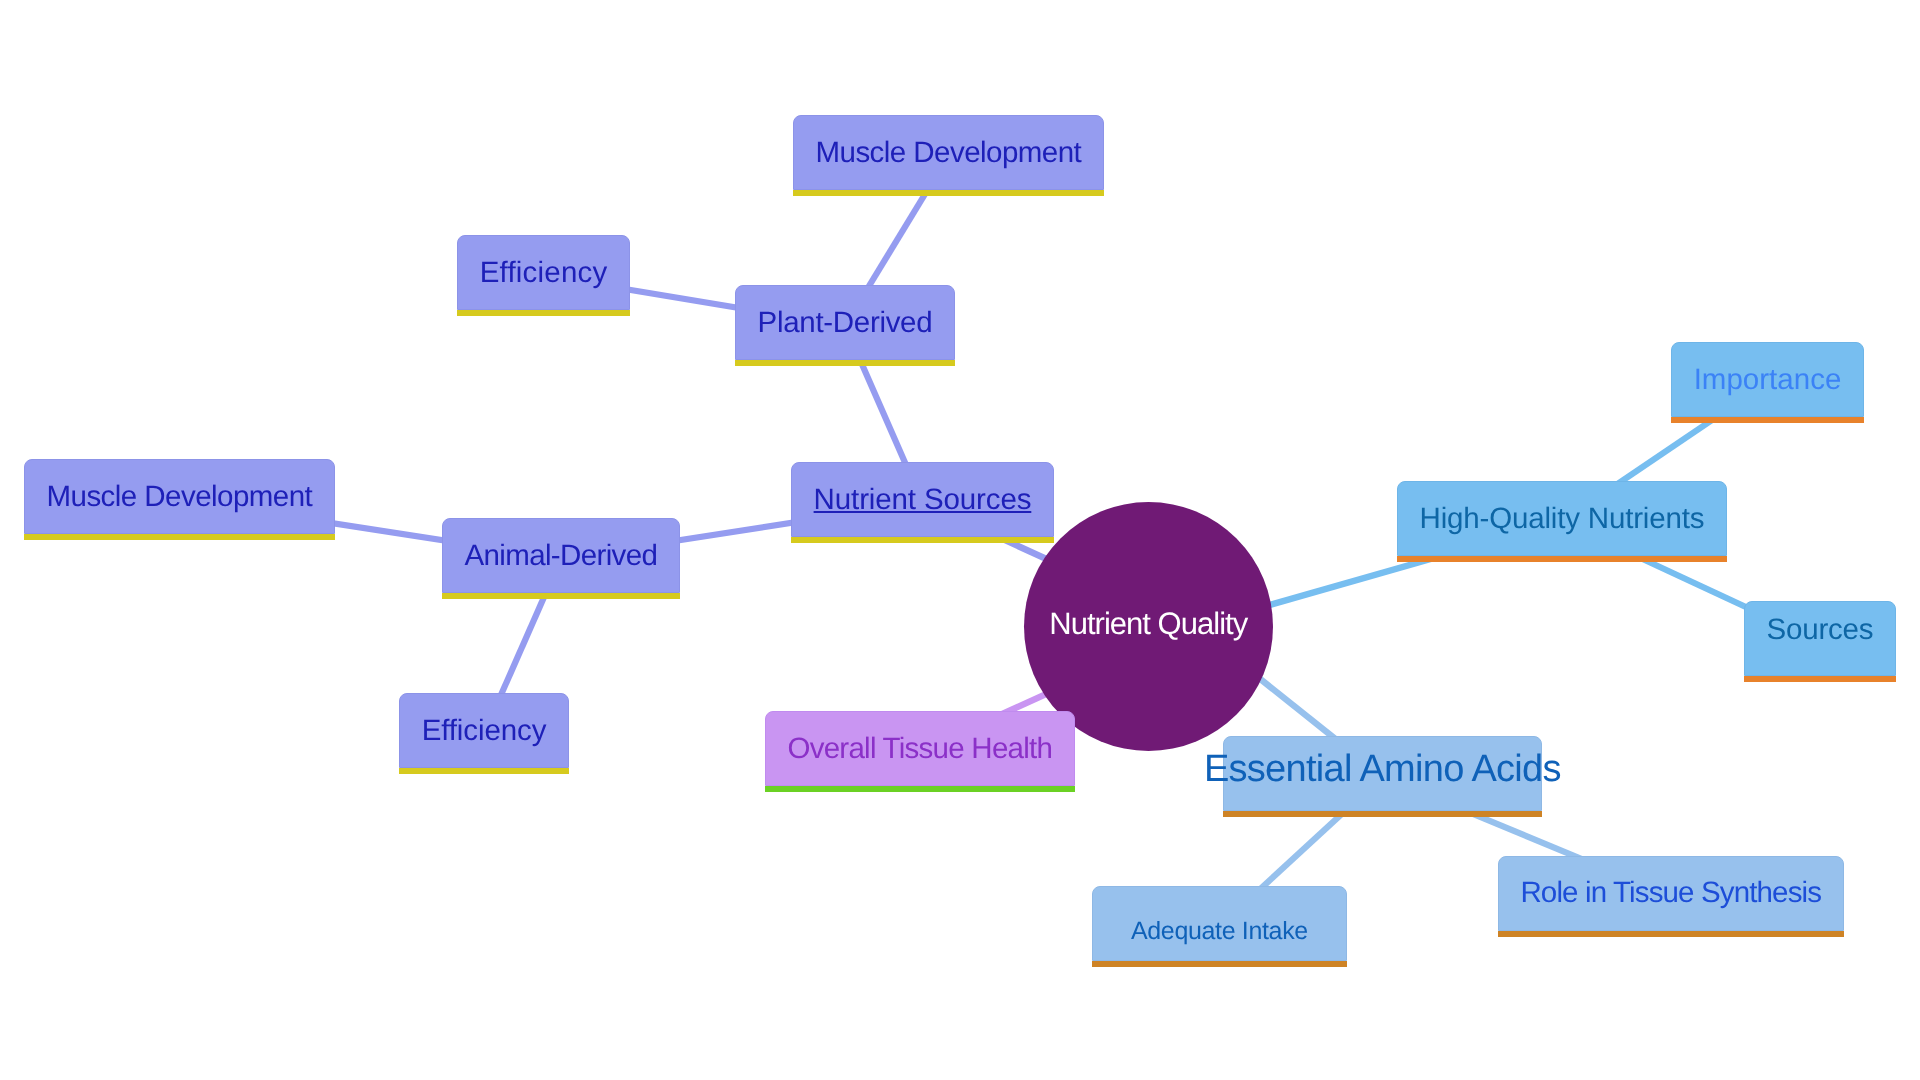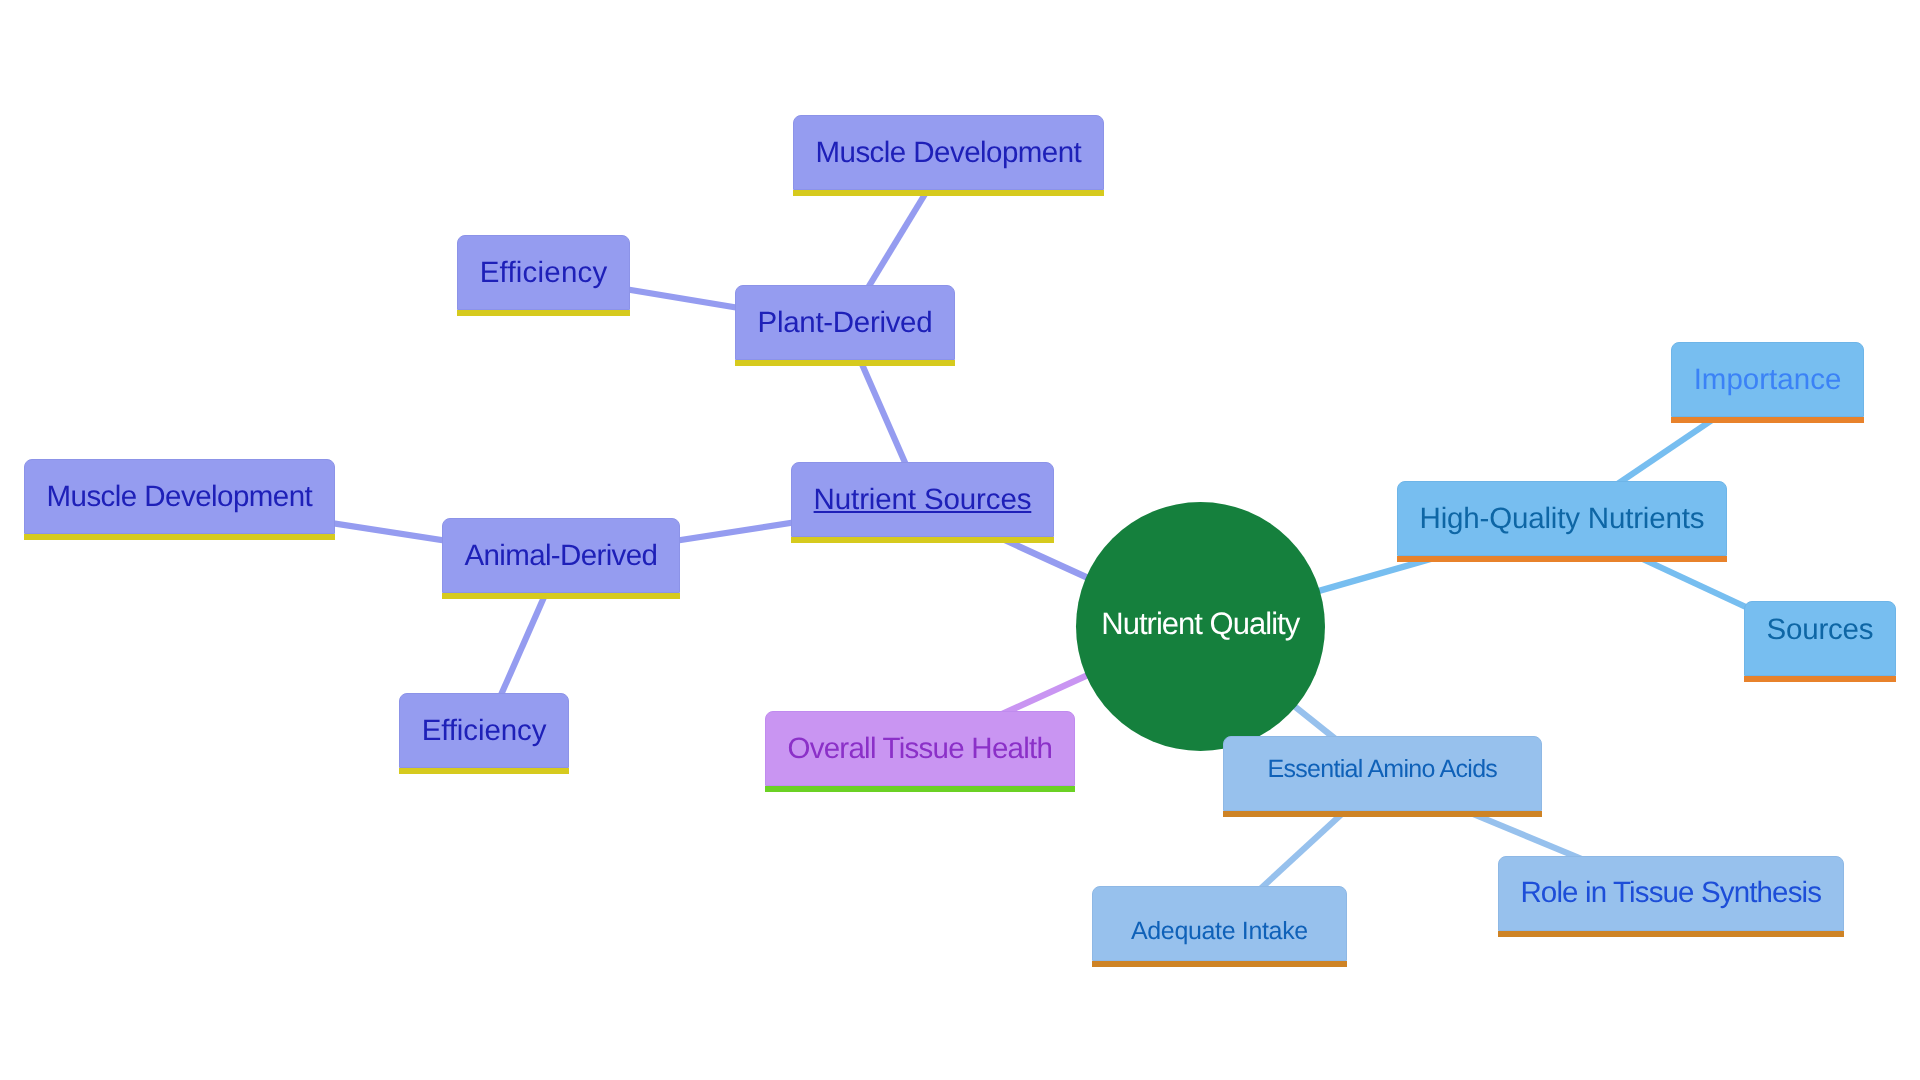--- a/index.html
+++ b/index.html
@@ -40,21 +40,21 @@
     <line class="edge" x1="1194.5" y1="626.5" x2="1562" y2="521.5" stroke="#77BEF0" stroke-width="6.4"></line>
     <line class="edge" x1="1562" y1="521.5" x2="1767.5" y2="382.5" stroke="#77BEF0" stroke-width="6.2"></line>
     <line class="edge" x1="1562" y1="521.5" x2="1820" y2="641.5" stroke="#77BEF0" stroke-width="6.2"></line>
     <line class="edge" x1="1194.5" y1="626.5" x2="1382.5" y2="776.5" stroke="#97C1ED" stroke-width="6.4"></line>
     <line class="edge" x1="1382.5" y1="776.5" x2="1219.5" y2="926.5" stroke="#97C1ED" stroke-width="6.2"></line>
     <line class="edge" x1="1382.5" y1="776.5" x2="1671" y2="896" stroke="#97C1ED" stroke-width="6.2"></line>
   </svg>
 
   <div id="nodes-layer">
 
-    <div id="root-node" style="left: 1076px; top: 502px; height: 249px; width: 249px; background: #15803d;">
+    <div id="root-node" style="left: 1024px; top: 502px; height: 249px; width: 249px; background: #701a75;">
       <span id="root-label" style="color: rgb(255, 255, 255); font-size: 31px; top: -2.5px; letter-spacing: -0.978px; text-indent: -0.489px;">Nutrient Quality</span>
     </div>
 
     <div class="mindmap-node" style="left: 793px; top: 115px; width: 311px; height: 81px;">
       <div class="node-body" style="height: 75px; background: rgb(149, 156, 240); border-color: rgb(140, 147, 232);"></div>
       <div class="node-rule" style="top: 75px; height: 6px; background: rgb(214, 202, 30);"></div>
       <div class="node-label" style="height: 75px; color: rgb(30, 32, 184); font-size: 29.5px; letter-spacing: -0.543px; text-indent: -0.271px;">Muscle Development</div>
     </div>
     <div class="mindmap-node" style="left: 457px; top: 235px; width: 173px; height: 81px;">
       <div class="node-body" style="height: 75px; background: rgb(149, 156, 240); border-color: rgb(140, 147, 232);"></div>
@@ -102,21 +102,21 @@
       <div class="node-label" style="height: 75px; color: #3b82f6; font-size: 29.5px; letter-spacing: 0.012px; text-indent: 0.006px;">Importance</div>
     </div>
     <div class="mindmap-node" style="left: 1744px; top: 601px; width: 152px; height: 81px;">
       <div class="node-body" style="height: 75px; background: rgb(119, 190, 240); border-color: rgb(110, 181, 232);"></div>
       <div class="node-rule" style="top: 75px; height: 6px; background: rgb(232, 130, 43);"></div>
       <div class="node-label" style="height: 58px; color: rgb(14, 102, 165); font-size: 29.5px; letter-spacing: -0.219px; text-indent: -0.11px;">Sources</div>
     </div>
     <div class="mindmap-node" style="left: 1223px; top: 736px; width: 319px; height: 81px;">
       <div class="node-body" style="height: 75px; background: rgb(151, 193, 237); border-color: rgb(142, 184, 229);"></div>
       <div class="node-rule" style="top: 75px; height: 6px; background: rgb(206, 131, 37);"></div>
-      <div class="node-label" style="height: 67px; color: rgb(15, 97, 184); font-size: 25px; letter-spacing: -0.709px; text-indent: -0.355px;">Essential Amino Acids</div>
+      <div class="node-label" style="height: 67px; color: rgb(15, 97, 184); font-size: 38px; letter-spacing: -0.709px; text-indent: -0.355px;">Essential Amino Acids</div>
     </div>
     <div class="mindmap-node" style="left: 1092px; top: 886px; width: 255px; height: 81px;">
       <div class="node-body" style="height: 75px; background: rgb(151, 193, 237); border-color: rgb(142, 184, 229);"></div>
       <div class="node-rule" style="top: 75px; height: 6px; background: rgb(206, 131, 37);"></div>
       <div class="node-label" style="height: 75px; color: rgb(15, 97, 184); font-size: 25px; letter-spacing: -0.345px; text-indent: -0.173px; margin-top: 8px;">Adequate Intake</div>
     </div>
     <div class="mindmap-node" style="left: 1498px; top: 855.5px; width: 346px; height: 81px;">
       <div class="node-body" style="height: 75px; background: rgb(151, 193, 237); border-color: rgb(142, 184, 229);"></div>
       <div class="node-rule" style="top: 75px; height: 6px; background: rgb(206, 131, 37);"></div>
       <div class="node-label" style="height: 75px; color: #1d4ed8; font-size: 29.5px; letter-spacing: -0.861px; text-indent: -0.431px;">Role in Tissue Synthesis</div>

